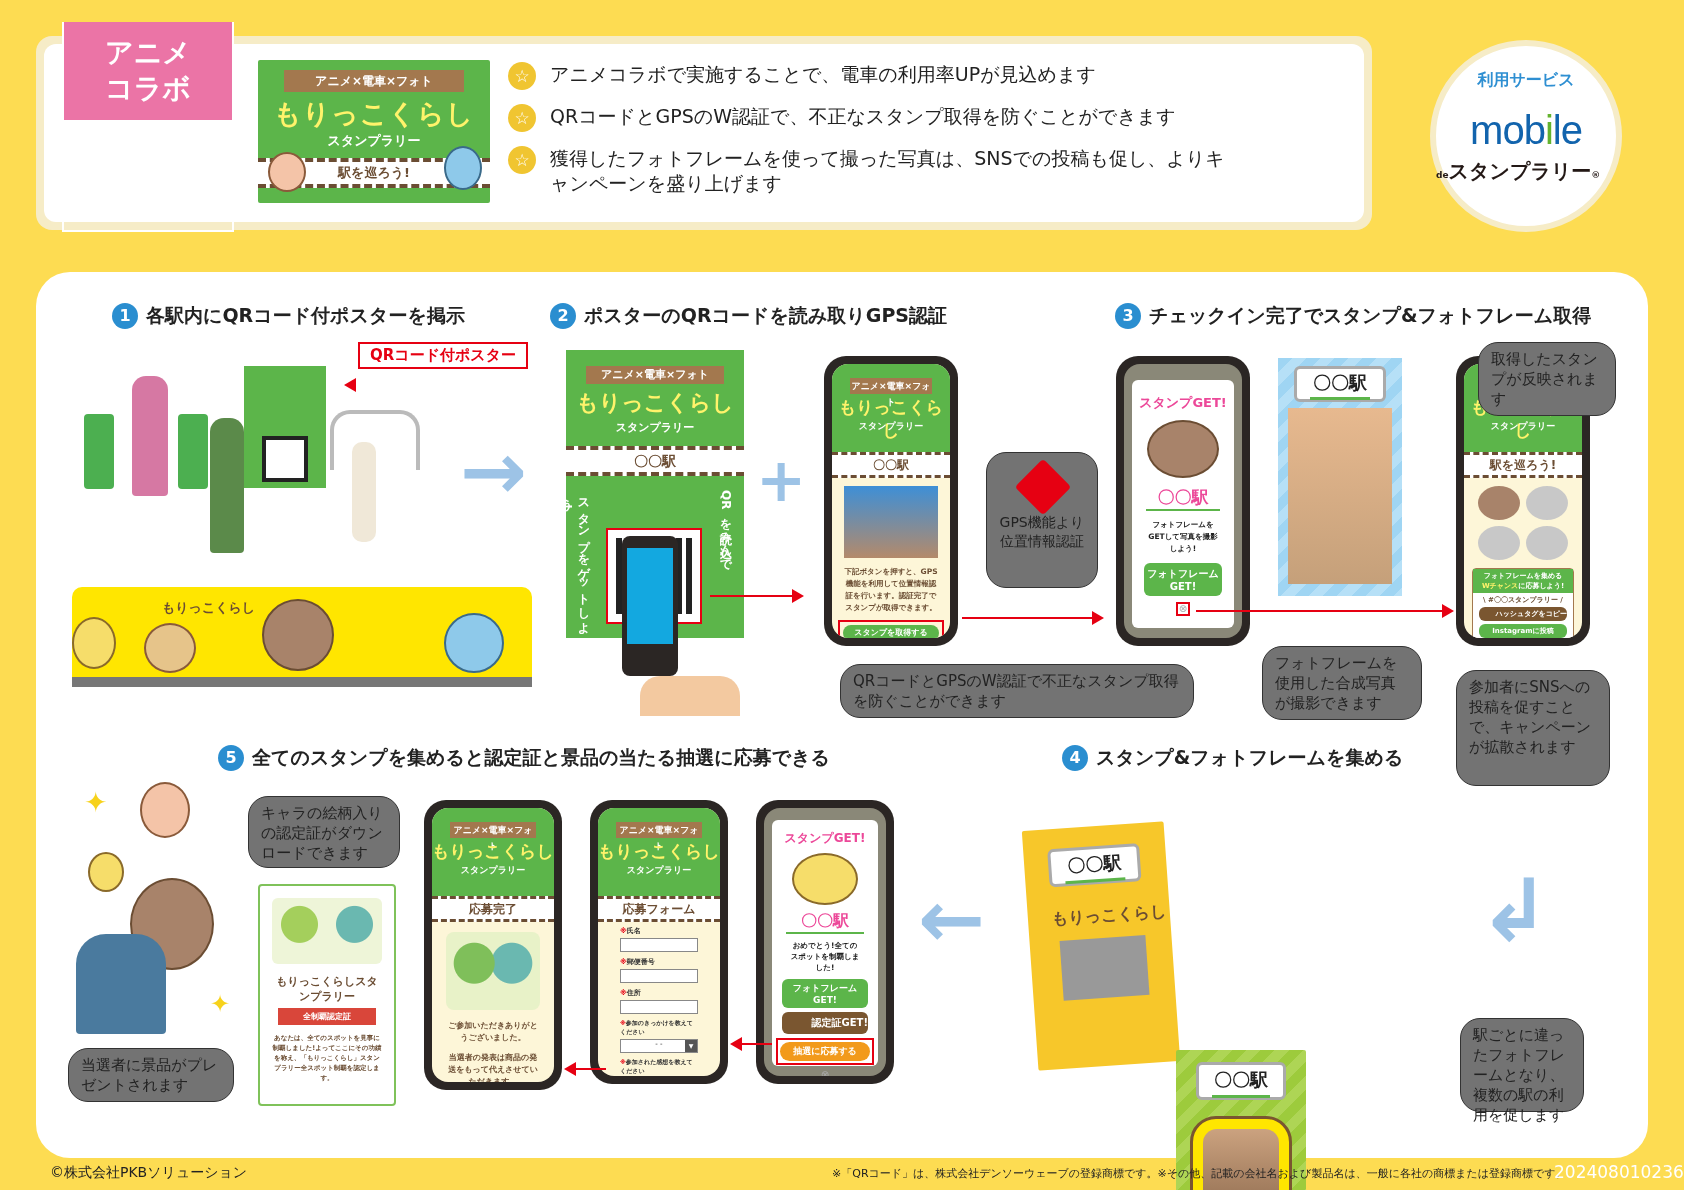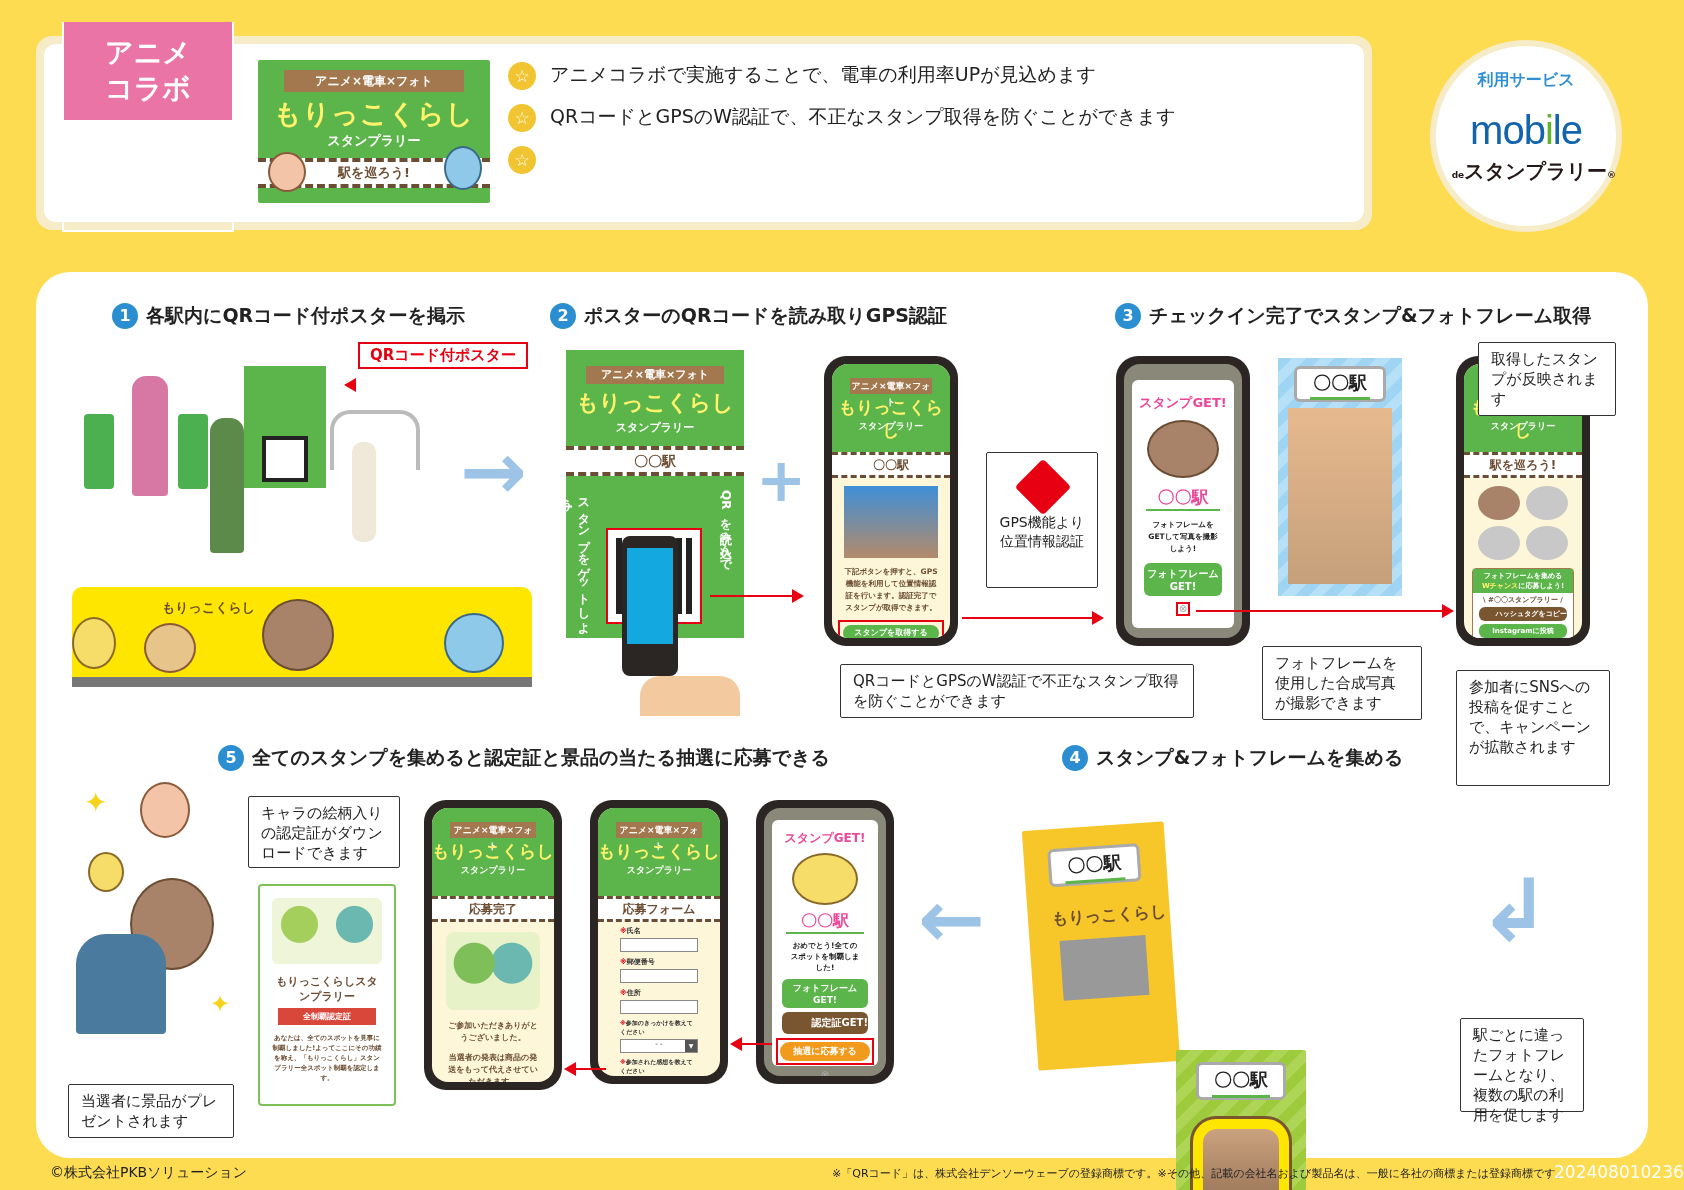--- a/index.html
+++ b/index.html
@@ -18,27 +18,27 @@
 .banner .strip{position:absolute;left:0;top:98px;width:100%;height:30px;background:#fff;border-top:4px dashed #6b4d33;border-bottom:4px dashed #6b4d33}
 .banner .strip span{display:block;text-align:center;color:#6b4d33;font-weight:bold;font-size:13px;line-height:22px}
 .points{left:508px;top:62px;width:760px}
 .point{display:flex;align-items:flex-start;margin-bottom:14px}
 .star{width:28px;height:28px;border-radius:50%;background:#f0c531;color:#fff;font-size:17px;line-height:28px;text-align:center;flex:none;margin-right:14px}
 .point-text{font-size:19px;line-height:25px}
 .logo{left:1430px;top:40px;width:192px;height:192px;border-radius:50%;background:#fff;border:6px solid #f6ecc7}
 .logo .svc{position:absolute;top:24px;width:100%;text-align:center;color:#2e8fd2;font-weight:bold;font-size:16px}
 .logo .mob{position:absolute;top:62px;width:100%;text-align:center;color:#1264ad;font-weight:normal;font-size:40px;letter-spacing:-1px;font-family:"Liberation Sans",sans-serif}
 .logo .mob i{font-style:normal;color:#63b32e}
-.logo .sr{position:absolute;top:112px;width:100%;text-align:right;color:#231815;font-weight:bold;font-size:20px}
+.logo .sr{position:absolute;top:112px;width:100%;text-align:left;color:#231815;font-weight:bold;font-size:20px}
 .logo .sr small{font-size:9px}
 
 .main{left:36px;top:272px;width:1612px;height:886px;background:#fff;border-radius:34px}
 .step-h{display:flex;align-items:center;font-weight:bold;font-size:19px}
 .num{width:26px;height:26px;border-radius:50%;background:#2a8ed0;color:#fff;font-size:16px;text-align:center;line-height:26px;margin-right:8px;flex:none}
-.callout{background:#ffffff;border:1.5px solid #333;border-radius:2px;font-size:15px;line-height:20px;padding:6px 12px}
+.callout{background:#737373;border:1.5px solid #333;border-radius:20px;font-size:15px;line-height:20px;padding:6px 12px}
 .red-label{border:2px solid #e60012;color:#e60012;font-weight:bold;font-size:15px;padding:2px 10px;background:#fff}
 .arrow-blue{color:#9dc3e6;font-size:80px;line-height:80px;font-weight:bold}
 .red-line{height:2px;background:#e60012}
 .red-head{width:0;height:0;border-top:7px solid transparent;border-bottom:7px solid transparent;border-left:12px solid #e60012}
 .red-head-l{width:0;height:0;border-top:7px solid transparent;border-bottom:7px solid transparent;border-right:12px solid #e60012}
 
 .phone{background:#2b2624;border-radius:22px;padding:8px}
 .screen{background:#fdf6d8;border-radius:16px;height:100%;overflow:hidden;position:relative}
 .scr-head{background:#5cb54a;height:88px;position:relative;text-align:center}
 .scr-head .rb{position:absolute;left:18px;right:18px;top:14px;height:16px;background:#a3784e;color:#fff;font-size:9px;line-height:16px;font-weight:bold}
@@ -90,20 +90,21 @@
   <div class="point">
     <span class="star">☆</span>
     <span class="point-text">アニメコラボで実施することで、電車の利用率UPが見込めます</span>
   </div>
   <div class="point">
     <span class="star">☆</span>
     <span class="point-text">QRコードとGPSのW認証で、不正なスタンプ取得を防ぐことができます</span>
   </div>
   <div class="point">
     <span class="star">☆</span>
+    <span class="point-text" style="width:680px">獲得したフォトフレームを使って撮った写真は、SNSでの投稿も促し、よりキャンペーンを盛り上げます</span>
   </div>
 </div>
 
 <div class="abs logo">
   <div class="svc">利用サービス</div>
   <div class="mob"><span>mob</span><i>i</i><span>le</span></div>
   <div class="sr"><small>de</small><span>スタンプラリー</span><small>®</small></div>
 </div>
 
 <div class="abs main"></div>
@@ -327,17 +328,17 @@
   <div style="font-size:6.5px;line-height:10px;color:#6b4d33;font-weight:bold;margin:8px 12px">あなたは、全てのスポットを見事に制覇しました!よってここにその功績を称え、「もりっこくらし」スタンプラリー全スポット制覇を認定します。</div>
 </div>
 <div class="abs callout" style="left:248px;top:796px;width:152px;height:72px">キャラの絵柄入りの認定証がダウンロードできます</div>
 
 <div class="abs" style="left:84px;top:786px;font-size:28px;color:#f7d21b">✦</div>
 <div class="char abs" style="left:140px;top:782px;width:50px;height:56px;background:#f4c4a8;border:2px solid #8a5a3a"></div>
 <div class="char abs" style="left:88px;top:852px;width:36px;height:40px;background:#f6dd6a;border:2px solid #8a6a2a"></div>
 <div class="char abs" style="left:130px;top:878px;width:84px;height:92px;background:#a8836a;border:2px solid #6b4d33"></div>
 <div class="abs" style="left:76px;top:934px;width:90px;height:100px;background:#4a7a9e;border-radius:30px 30px 4px 4px"></div>
 <div class="abs" style="left:210px;top:990px;font-size:24px;color:#f7d21b">✦</div>
-<div class="abs callout" style="left:68px;top:1084px;width:166px">当選者に景品がプレゼントされます</div>
+<div class="abs callout" style="left:68px;top:1048px;width:166px">当選者に景品がプレゼントされます</div>
 
 <div class="abs footer-l">©株式会社PKBソリューション</div>
 <div class="abs footer-r">※「QRコード」は、株式会社デンソーウェーブの登録商標です。※その他、記載の会社名および製品名は、一般に各社の商標または登録商標です。</div>
 <div class="abs footer-id">202408010236</div>
 
 </body></html>

